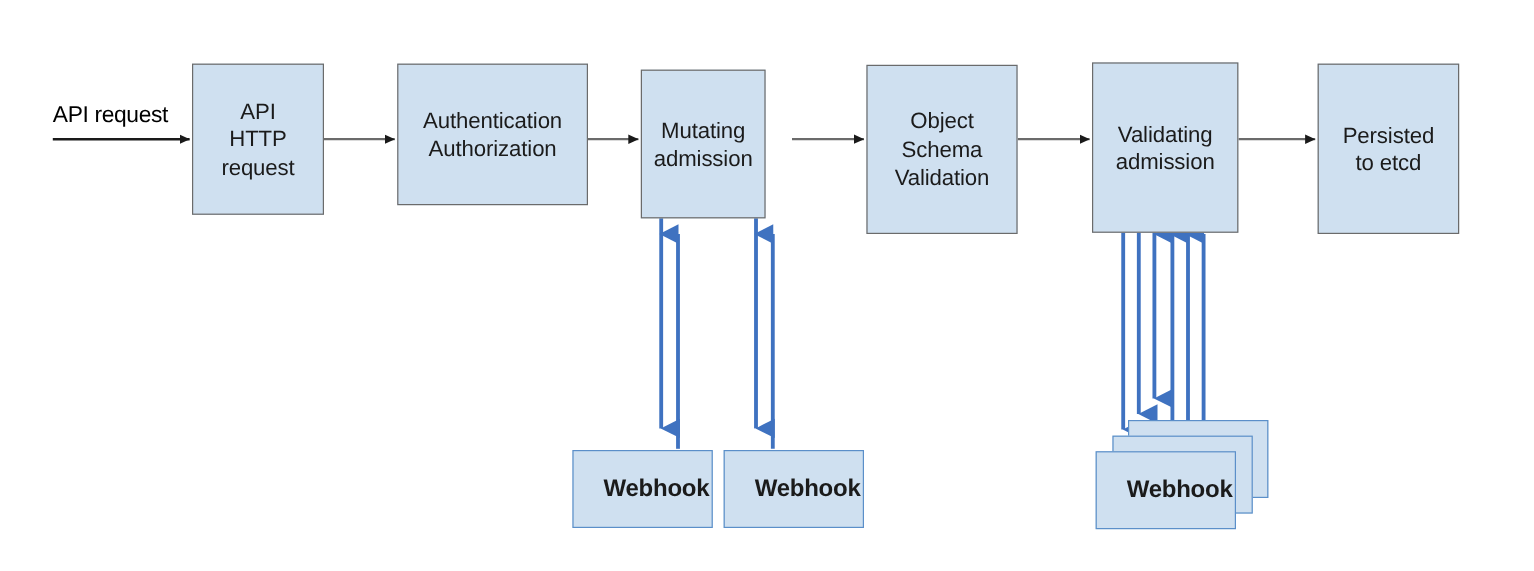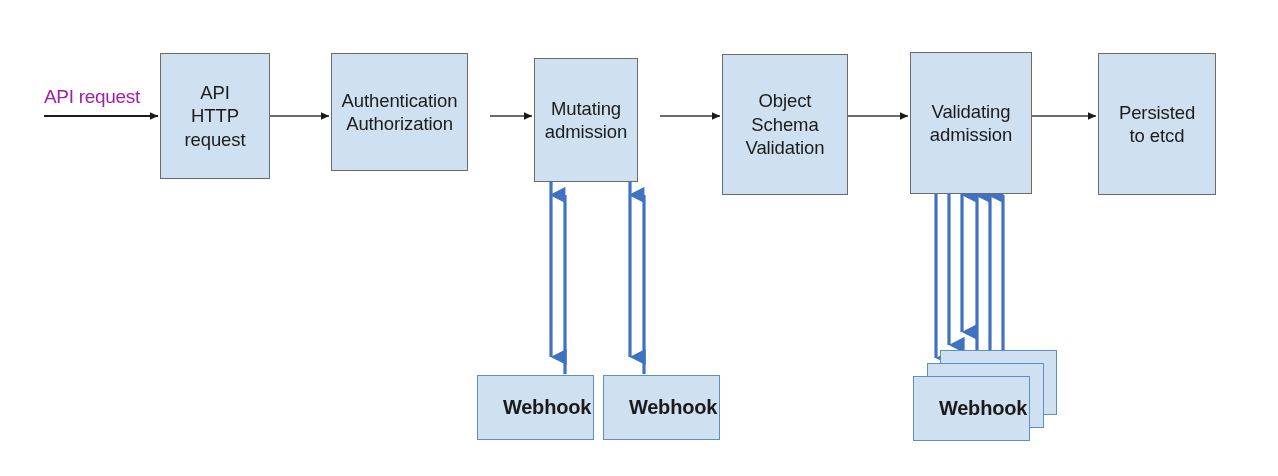--- a/index.html
+++ b/index.html
@@ -58,21 +58,21 @@
   }
   .webhook.stack-back {
     z-index: 4;
   }
   .webhook.stack-mid {
     z-index: 5;
   }
   .api-label {
     position: absolute;
     font-size: 19px;
-    color: #a21caf;
+    color: #000000;
     letter-spacing: -0.3px;
     z-index: 3;
     white-space: nowrap;
   }
 </style>
 </head>
 <body>
 
 <div id="canvas">
 
@@ -147,21 +147,21 @@
   <div class="api-label" style="left:44px; top:86px;">
     <span>API request</span>
   </div>
 
   <div class="node" style="left:160px; top:53px; width:110px; height:126px;">
     <span>API
 HTTP
 request</span>
   </div>
 
-  <div class="node" style="left:331px; top:53px; width:137px; height:118px;">
+  <div class="node" style="left:331px; top:53px; width:159px; height:118px;">
     <span>Authentication
 Authorization</span>
   </div>
 
   <div class="node" style="left:534px; top:58px; width:104px; height:124px;">
     <span>Mutating
 admission</span>
   </div>
 
   <div class="node" style="left:722px; top:54px; width:126px; height:141px;">

